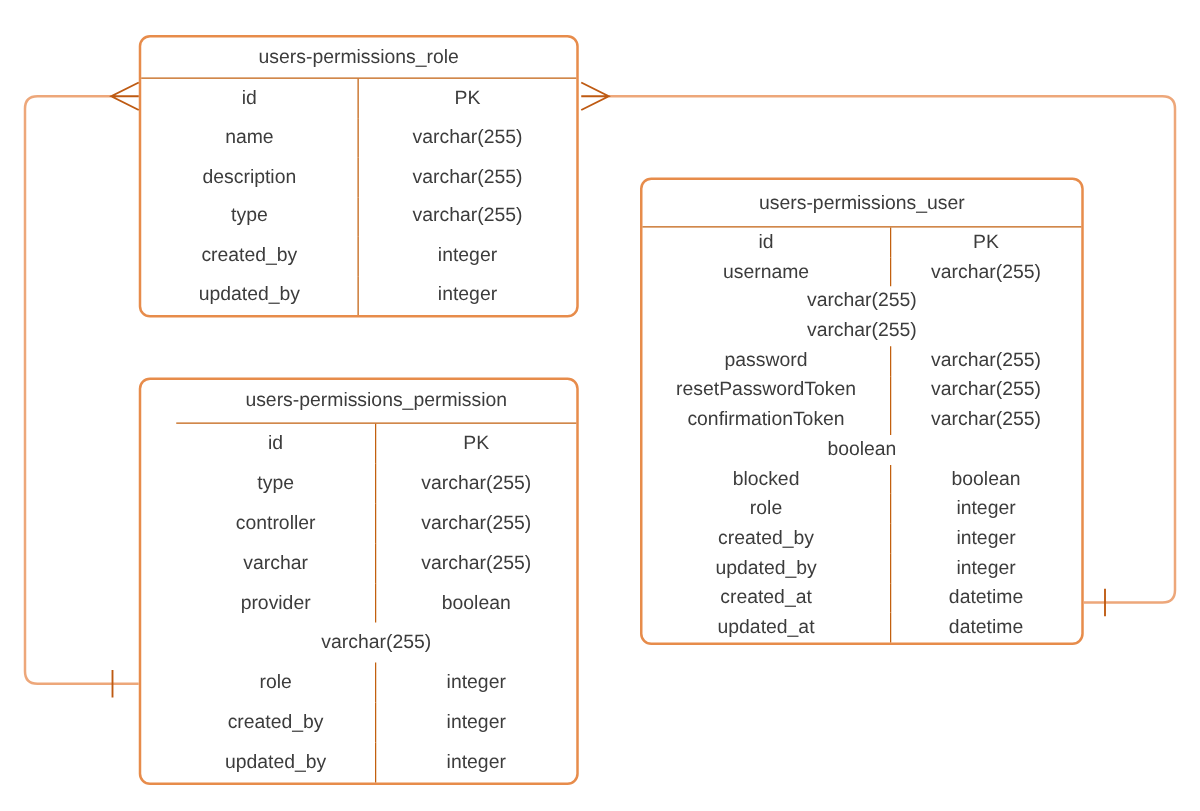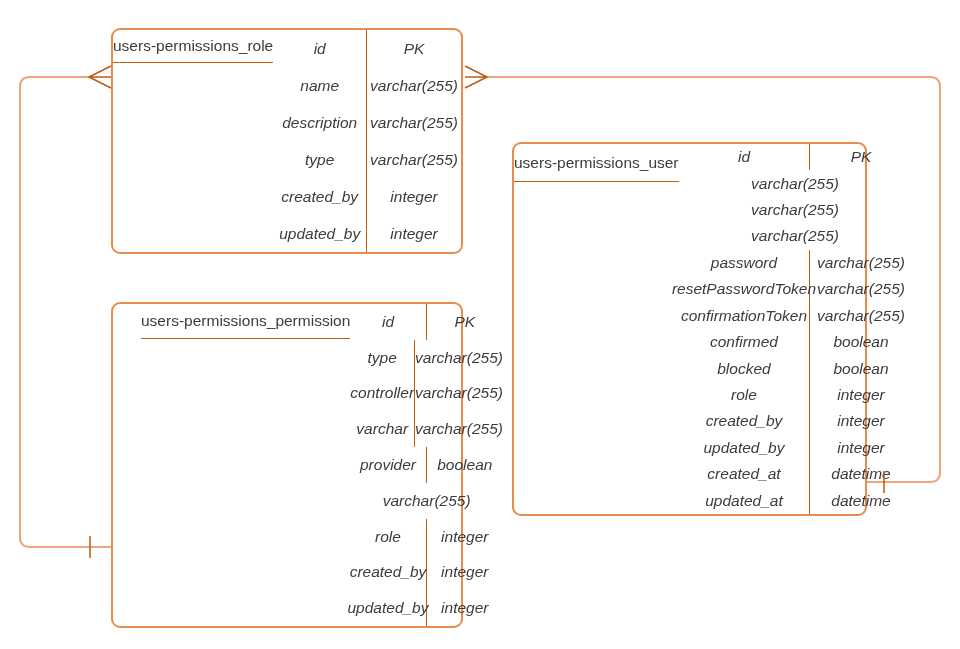--- a/index.html
+++ b/index.html
@@ -24,21 +24,21 @@
     pointer-events: none;
     z-index: 2;
   }
   .er-table {
     position: absolute;
     box-sizing: border-box;
     background: #ffffff;
     border: 2px solid #E78C4B;
     border-radius: 9px;
     display: flex;
-    flex-direction: row;
+    flex-direction: column;
     z-index: 1;
   }
   .er-title {
     box-sizing: border-box;
     flex: 0 0 auto;
     display: flex;
     align-items: center;
     justify-content: center;
     border-bottom: 1.5px solid #C2600F;
     font-size: 15.5px;
@@ -55,21 +55,20 @@
     display: flex;
   }
   .er-cell {
     box-sizing: border-box;
     display: flex;
     align-items: center;
     justify-content: center;
     font-size: 15.5px;
     color: #3C3C3C;
     white-space: nowrap;
-    font-style: italic;
   }
   .er-cell.name {
     width: 50%;
     border-right: 1.5px solid #C2600F;
   }
   .er-cell.type {
     flex: 1 1 auto;
   }
   
   #table-role       { left: 111px; top: 28px;  width: 352px; height: 226px; }
@@ -172,20 +171,21 @@
   </div>
 
   <div class="er-table" id="table-user">
     <div class="er-title">users-permissions_user</div>
     <div class="er-rows">
         <div class="er-row">
           <span class="er-cell name">id</span>
           <span class="er-cell type">PK</span>
         </div>
         <div class="er-row">
+          <span class="er-cell name">username</span>
           <span class="er-cell type">varchar(255)</span>
         </div>
         <div class="er-row">
           <span class="er-cell type">varchar(255)</span>
         </div>
         <div class="er-row">
           <span class="er-cell type">varchar(255)</span>
         </div>
         <div class="er-row">
           <span class="er-cell name">password</span>
@@ -193,21 +193,20 @@
         </div>
         <div class="er-row">
           <span class="er-cell name">resetPasswordToken</span>
           <span class="er-cell type">varchar(255)</span>
         </div>
         <div class="er-row">
           <span class="er-cell name">confirmationToken</span>
           <span class="er-cell type">varchar(255)</span>
         </div>
         <div class="er-row">
-          <span class="er-cell name">confirmed</span>
           <span class="er-cell type">boolean</span>
         </div>
         <div class="er-row">
           <span class="er-cell name">blocked</span>
           <span class="er-cell type">boolean</span>
         </div>
         <div class="er-row">
           <span class="er-cell name">role</span>
           <span class="er-cell type">integer</span>
         </div>

